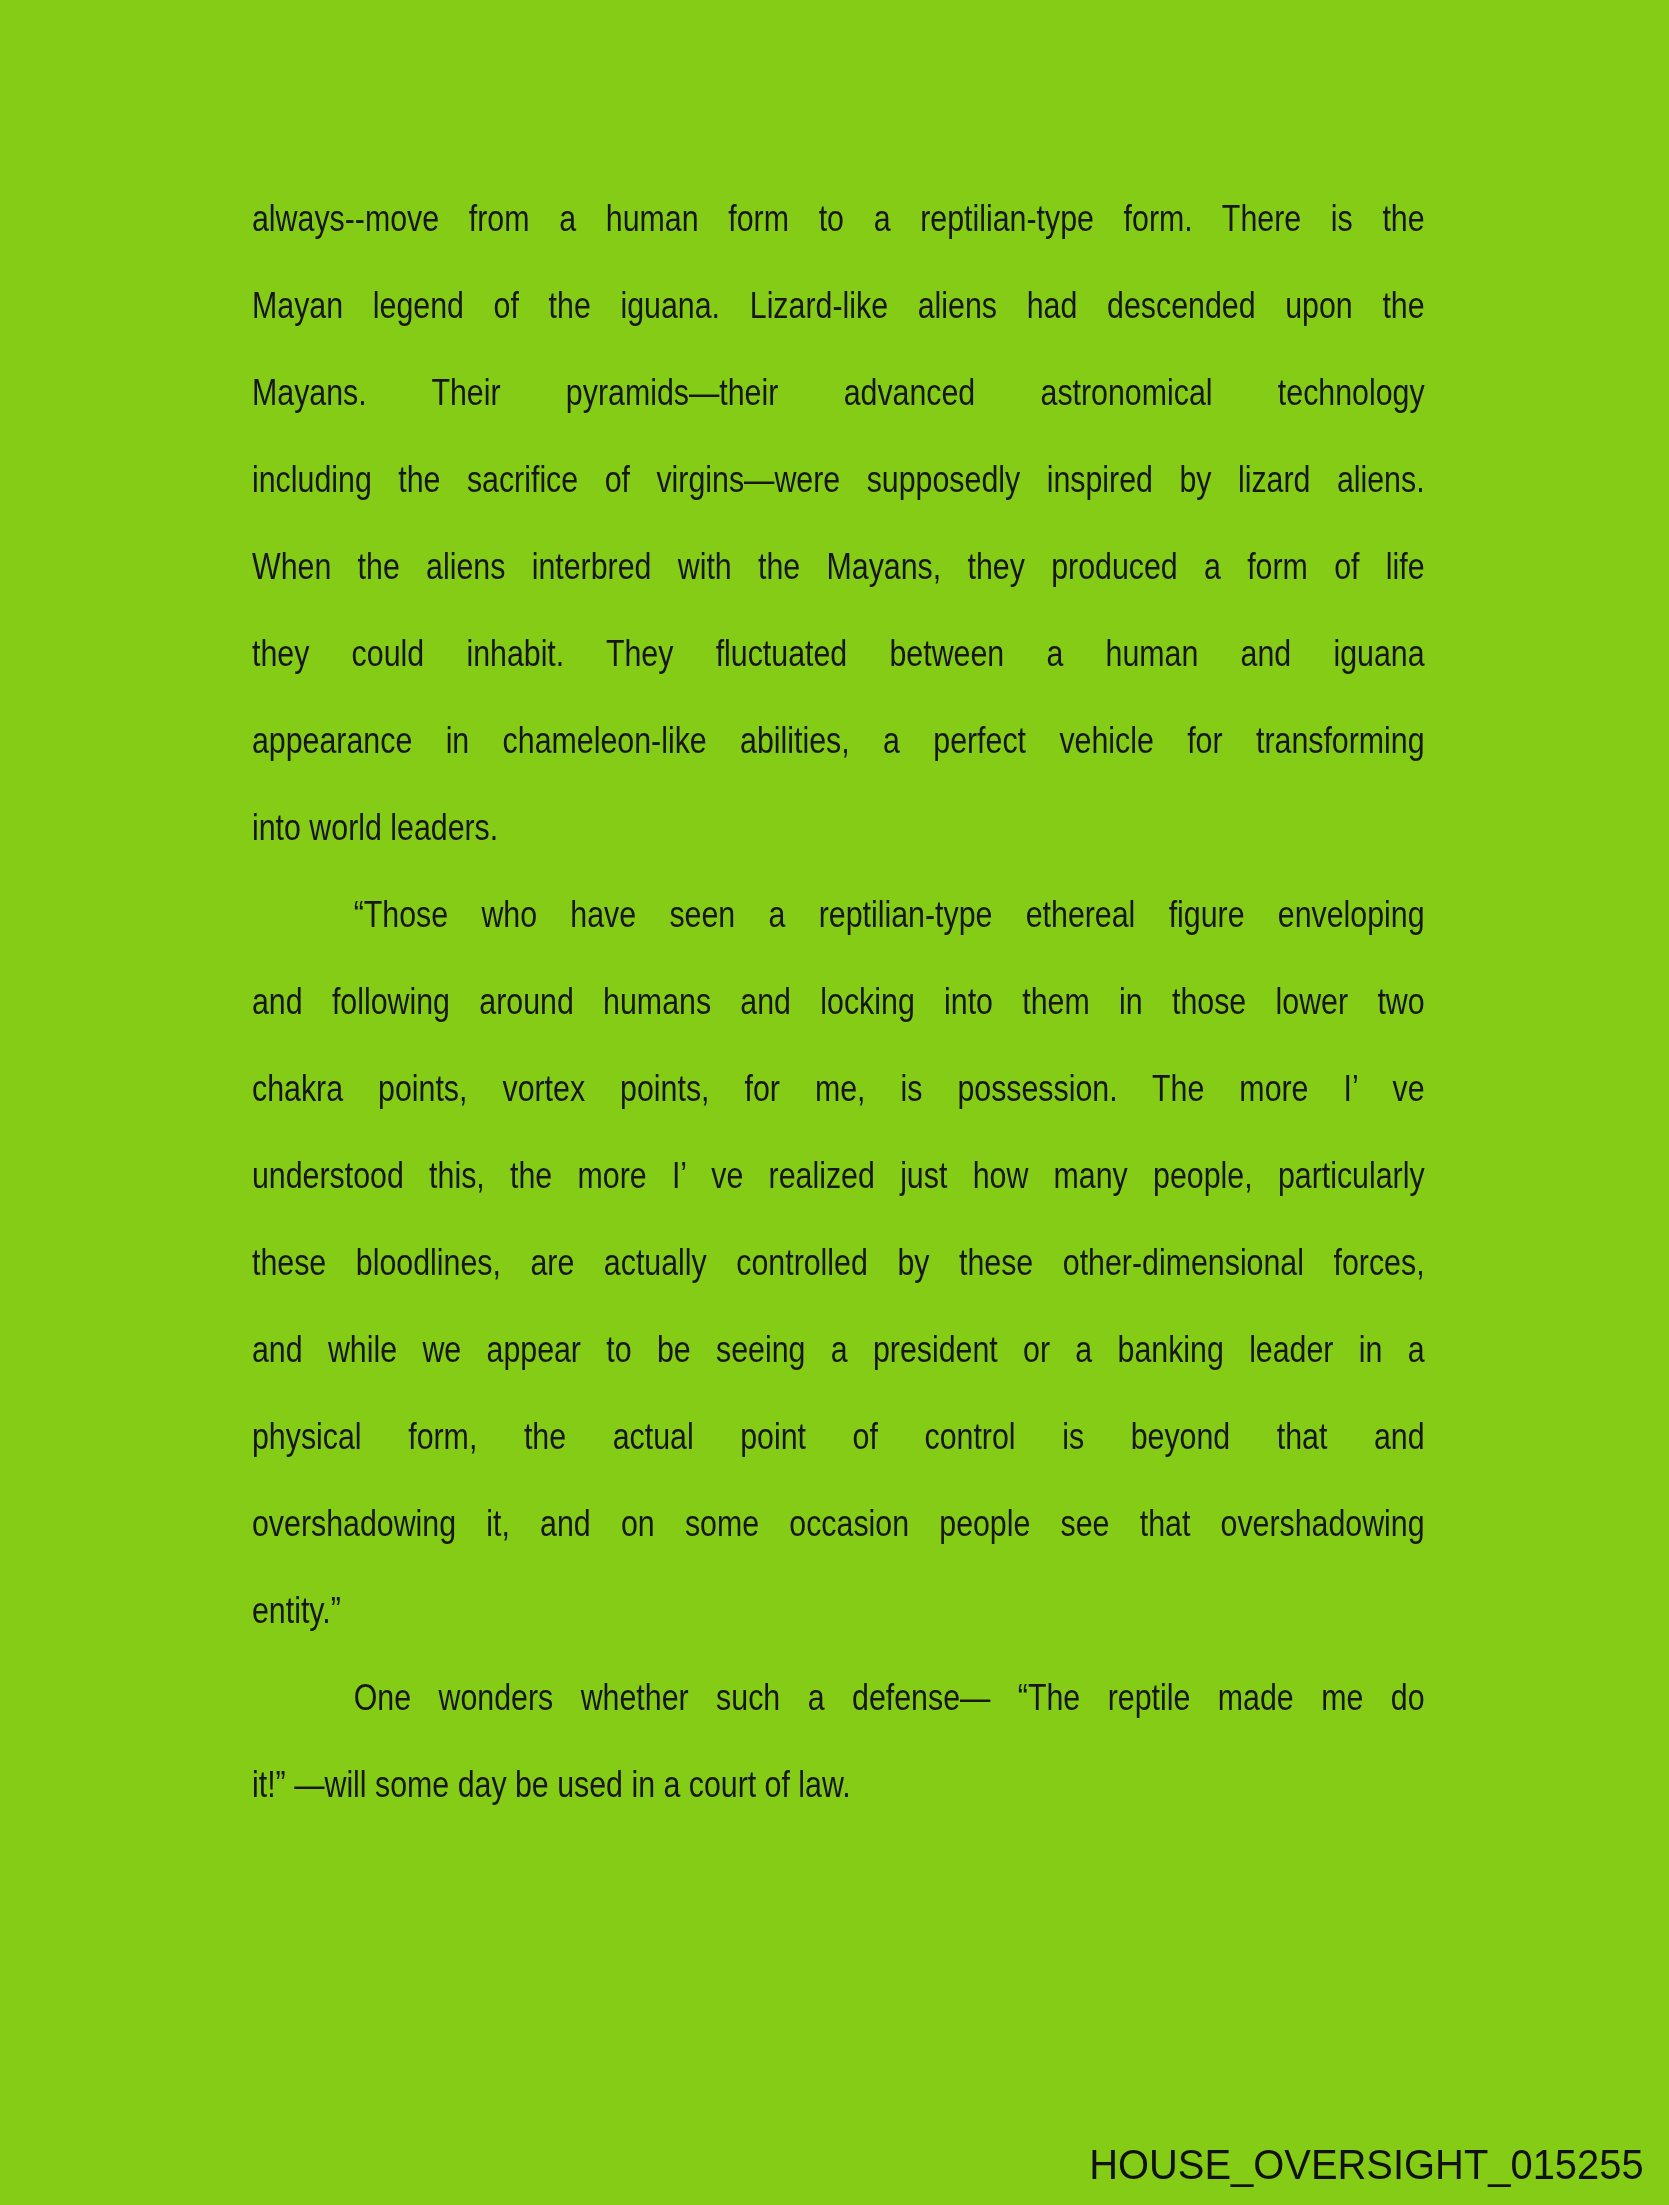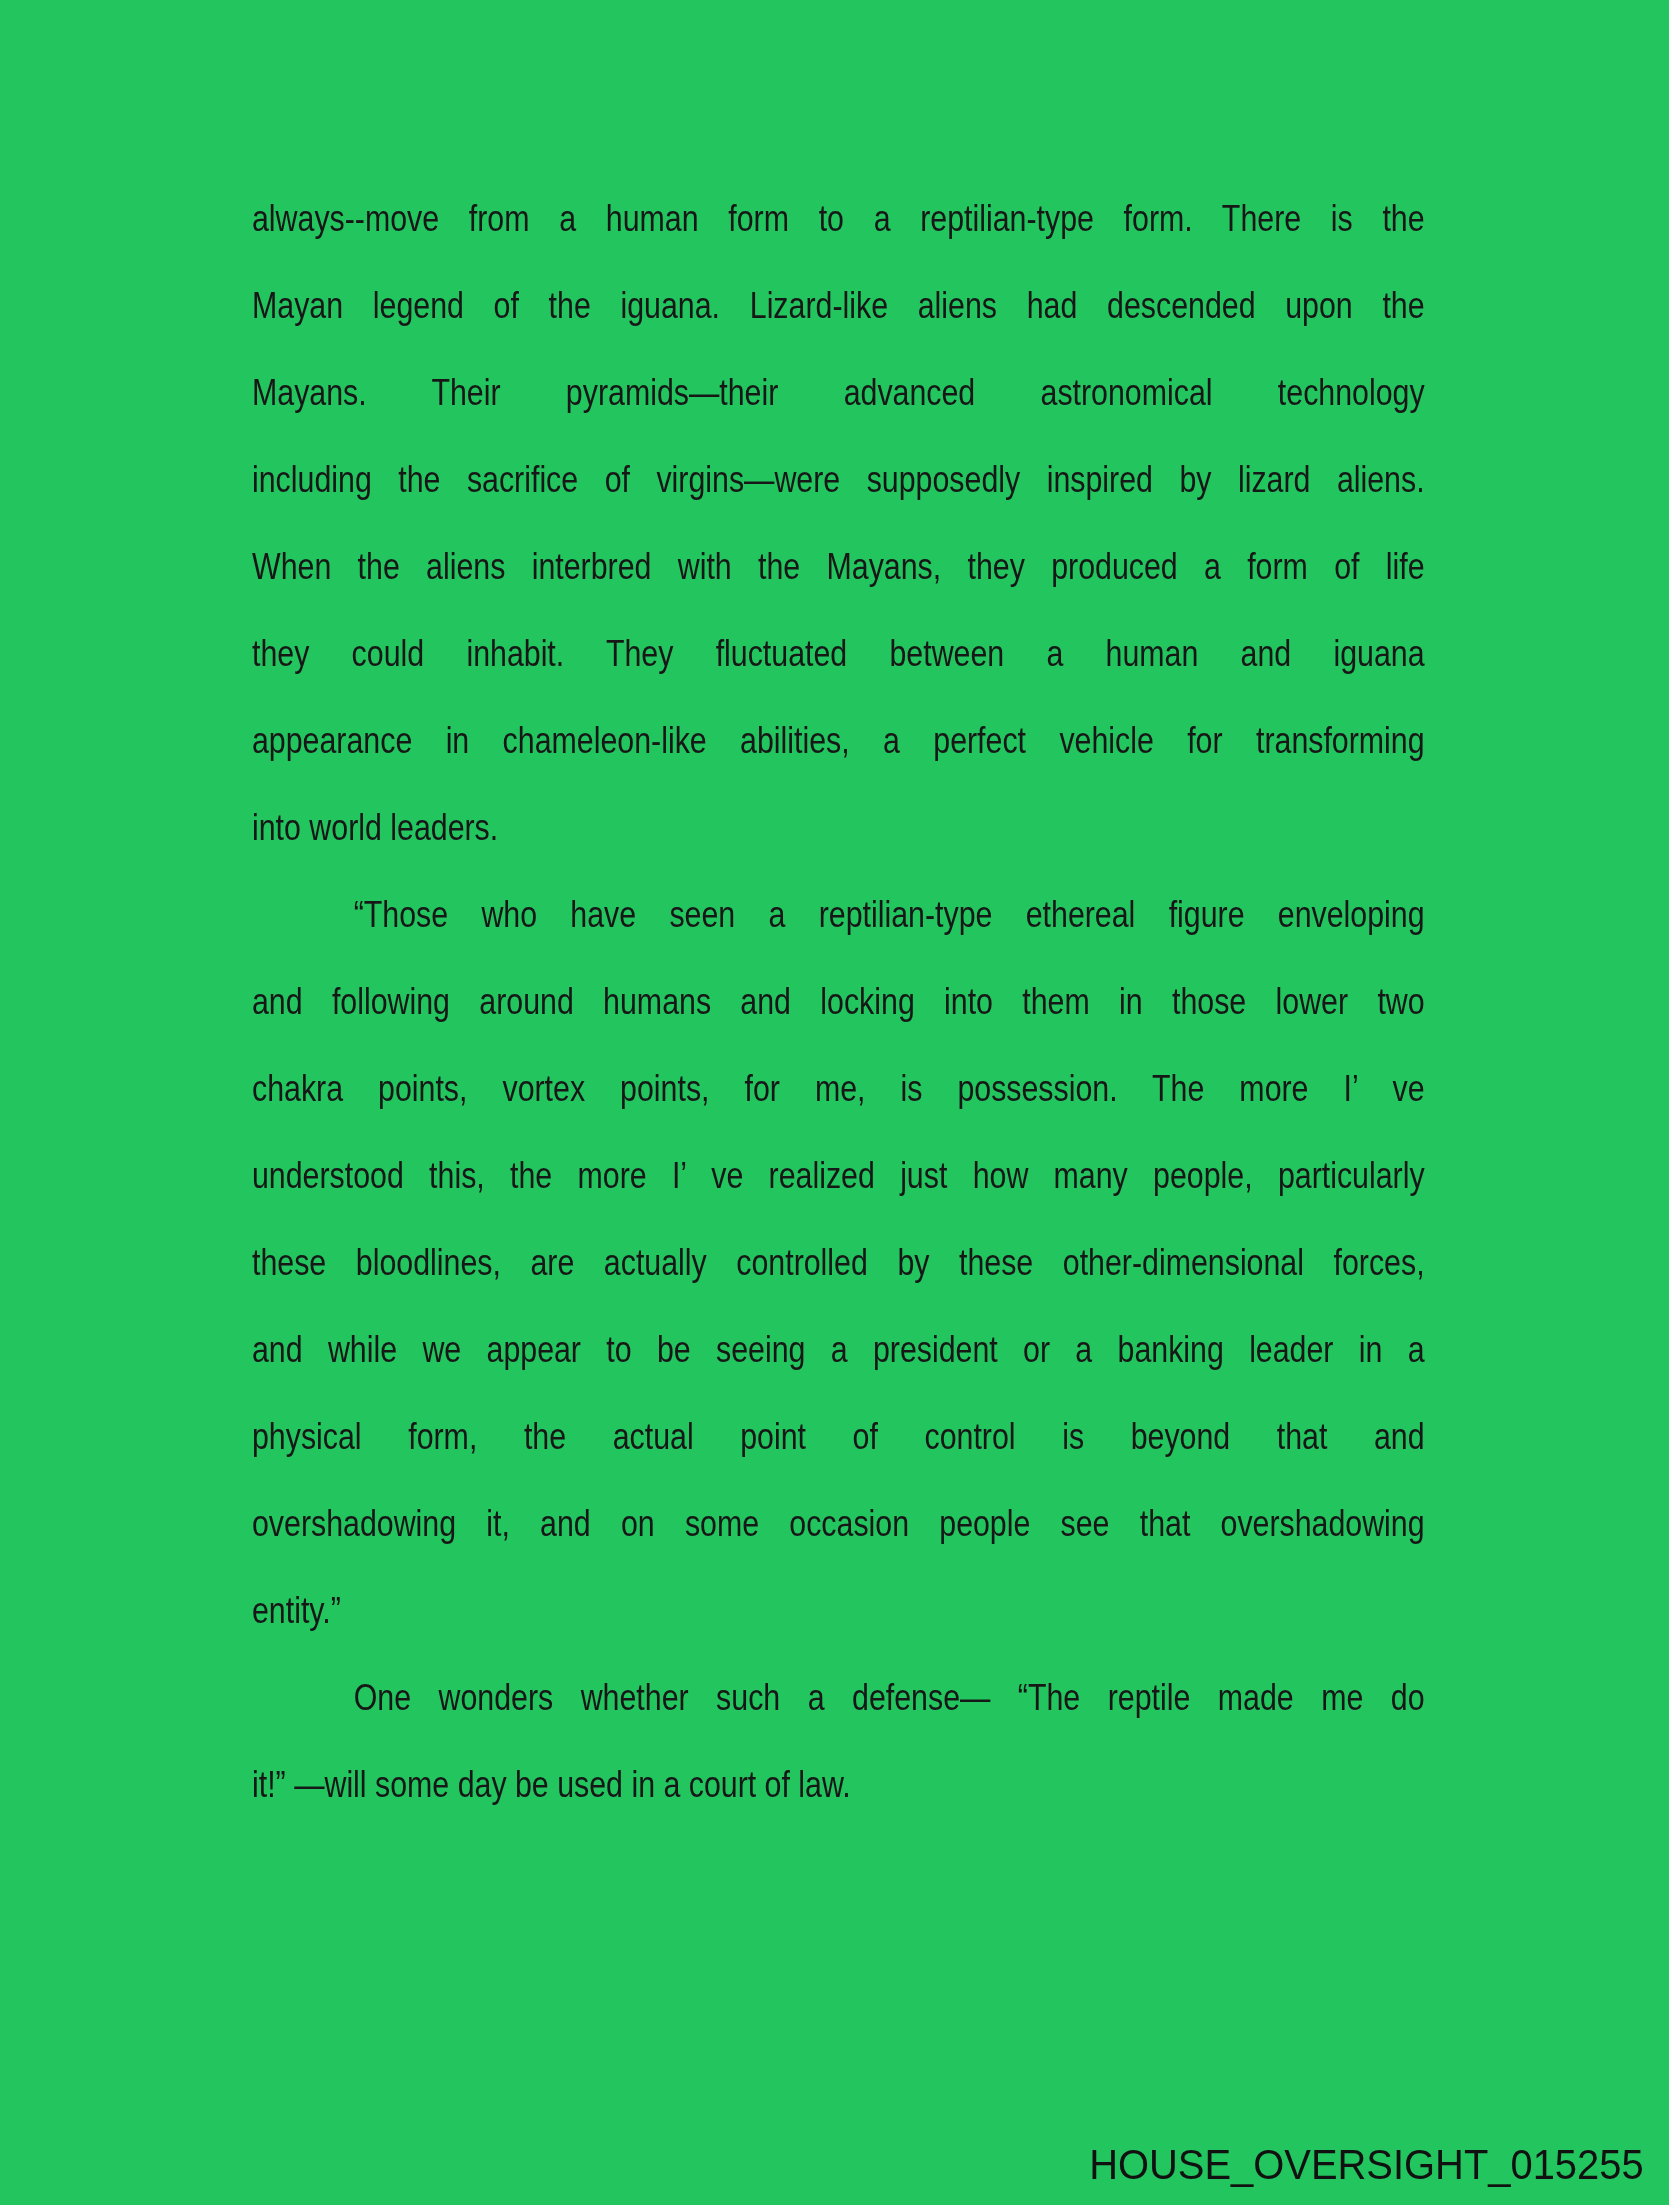--- a/index.html
+++ b/index.html
@@ -4,21 +4,21 @@
 <style>
   html, body {
     margin: 0;
     padding: 0;
     background: #e8e8e8;
   }
   .page {
     position: relative;
     width: 1669px;
     height: 2205px;
-    background: #22c55e;
+    background: #84cc16;
     overflow: hidden;
     font-family: "Liberation Sans", sans-serif;
   }
   .textblock {
     position: absolute;
     left: 252px;
     top: 175px;
     width: 1430px;
     transform: scaleX(0.82);
     transform-origin: top left;

